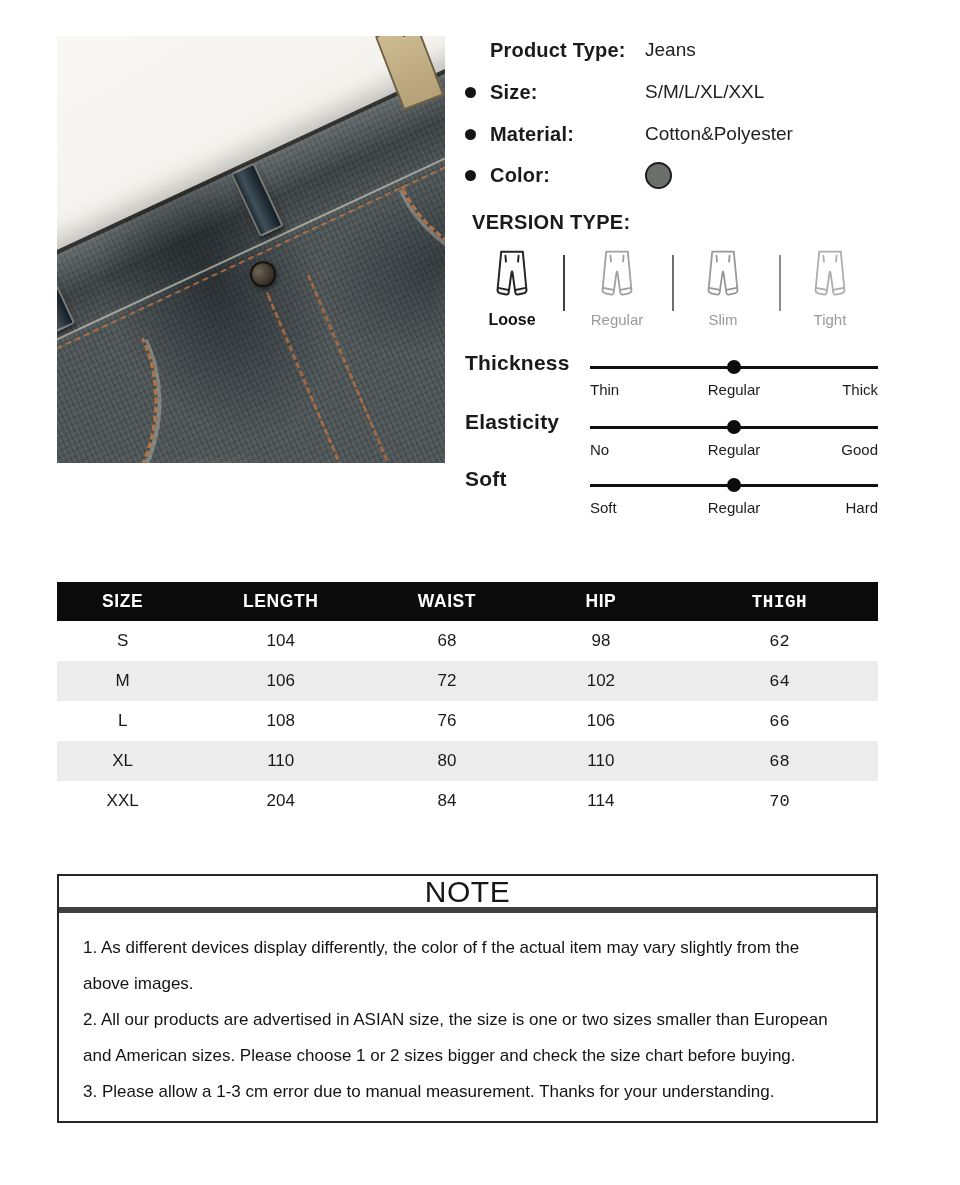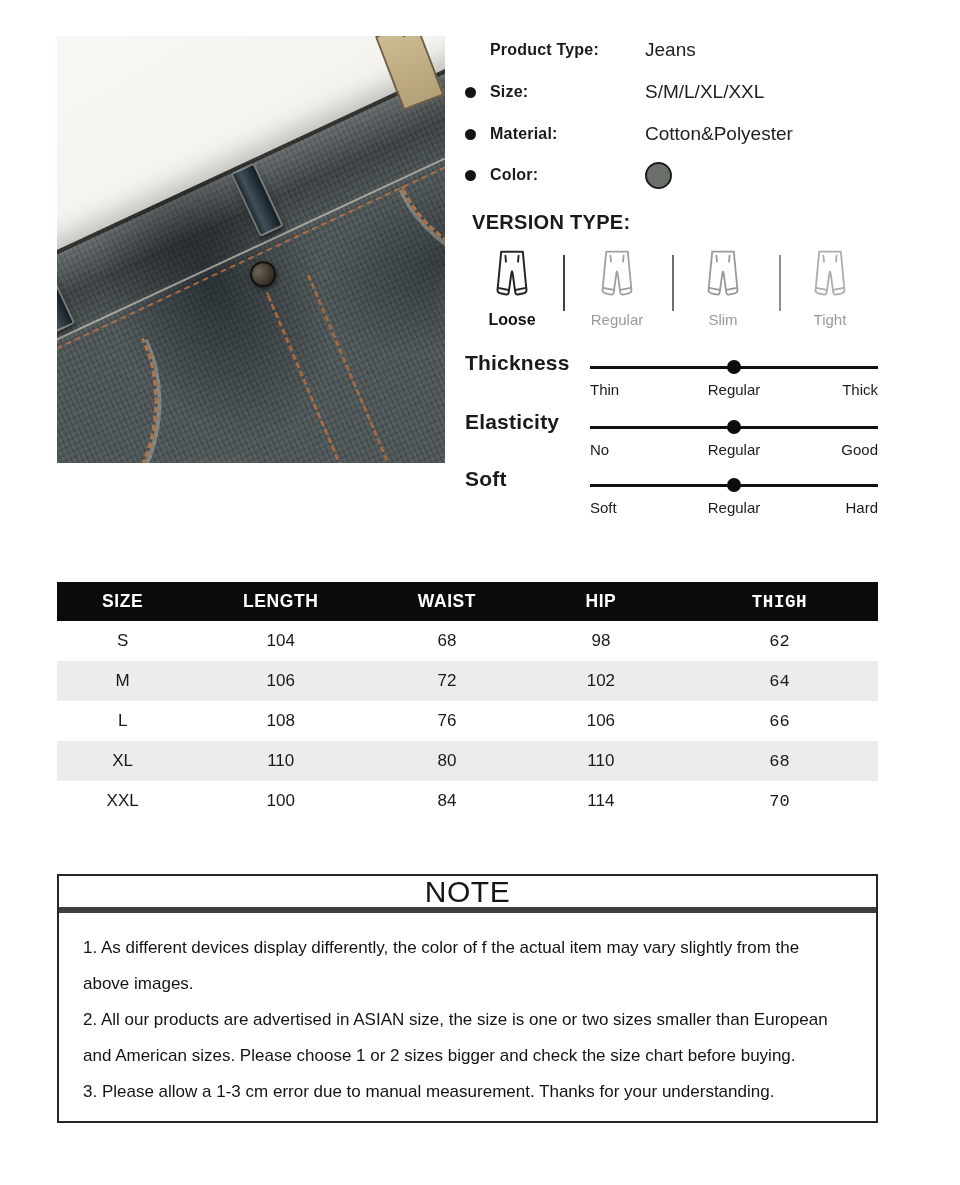--- a/index.html
+++ b/index.html
@@ -73,21 +73,21 @@
   }
   .khaki-tab::after {
     content:""; position:absolute; right:-4px; top:-4px; width:20px; height:13px;
     background:linear-gradient(180deg,#6a6a68,#2f2f2e); border-radius:2px;
   }
 
   
   .info-row { position:absolute; left:465px; height:28px; display:flex; align-items:center; }
   .bullet { width:11px; height:11px; border-radius:50%; background:#141414; margin-right:14px; flex:none; }
   .bullet-spacer { width:25px; flex:none; }
-  .info-label { width:155px; font-size:16px; font-weight:bold; letter-spacing:0.2px; flex:none; }
+  .info-label { width:155px; font-size:20px; font-weight:bold; letter-spacing:0.2px; flex:none; }
   .info-value { font-size:19px; color:#1f1f1f; }
   .swatch { width:27px; height:27px; border-radius:50%; background:#6b706b; border:2px solid #1d1d1d; }
 
   
   .vt-title { position:absolute; left:472px; top:211px; font-size:20px; font-weight:bold; letter-spacing:0.3px; }
   .vt-row { position:absolute; left:462px; top:247px; width:440px; height:92px; }
   .vt-option { position:absolute; top:0; width:100px; text-align:center; }
   .vt-opt-0 { left:0; } .vt-opt-1 { left:105px; } .vt-opt-2 { left:211px; } .vt-opt-3 { left:318px; }
   .vt-option svg { display:block; margin:0 auto; }
   .vt-label { margin-top:6px; font-size:15px; color:#9a9a9a; }
@@ -261,21 +261,21 @@
   </div>
   <div class="tr alt">
     <div class="td c0">XL</div>
     <div class="td c1">110</div>
     <div class="td c2">80</div>
     <div class="td c3">110</div>
     <div class="td c4">68</div>
   </div>
   <div class="tr">
     <div class="td c0">XXL</div>
-    <div class="td c1">100</div>
+    <div class="td c1">204</div>
     <div class="td c2">84</div>
     <div class="td c3">114</div>
     <div class="td c4">70</div>
   </div>
 </div>
 
 <div class="note-box">
   <div class="note-title">NOTE</div>
   <div class="note-body">
     <p>1. As different devices display differently, the color of f the actual item may vary slightly from the above images.</p>

